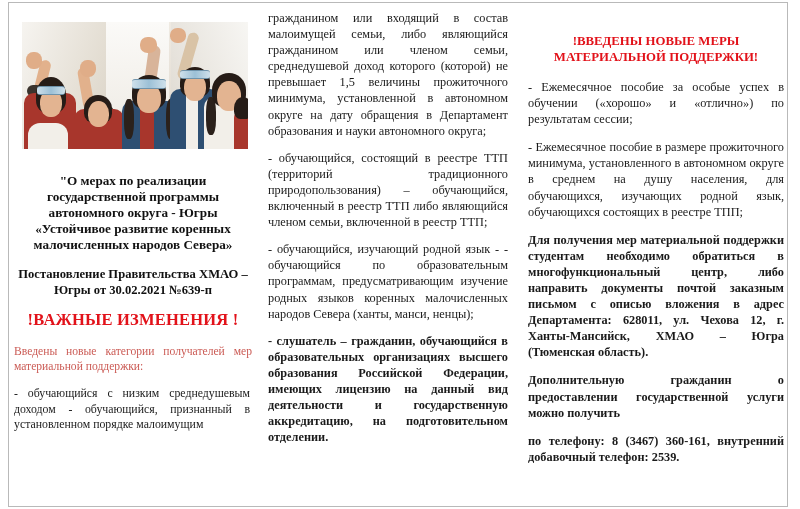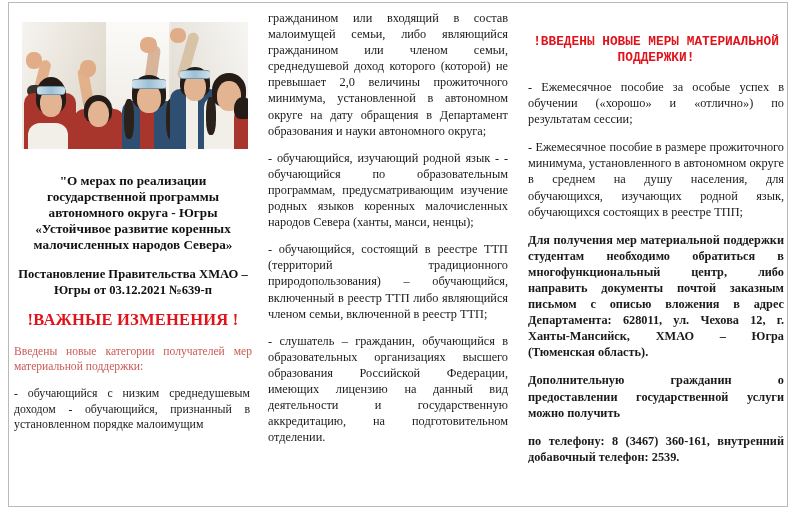--- a/index.html
+++ b/index.html
@@ -157,30 +157,29 @@
     margin: 12px 2px 0 0;
   }
 
   .body-para {
     color: #1a1a1a;
     font-size: 12.3px;
     line-height: 1.31;
     text-align: justify;
     margin: 0 0 11px 0;
   }
-  .body-para:last-child { margin-bottom: 16px; }
+  .body-para:last-child { margin-bottom: 16px; font-weight: bold; }
 
   .right-head {
     text-align: center;
     font-weight: bold;
     font-size: 12.8px;
     line-height: 1.25;
     color: #e2121a;
     margin: 24px 0 13px 0;
-    font-family: Liberation Mono, monospace;
   }
   .right-para {
     color: #1a1a1a;
     font-size: 12.3px;
     line-height: 1.31;
     text-align: justify;
     margin: 0 0 12px 0;
   }
   .right-para.bold { font-weight: bold; }
   .right-para:last-child { margin-bottom: 16px; }
@@ -252,30 +251,30 @@
           </div>
 
           <div class="person" style="left:212px;width:20px;height:56px;">
             <div class="body-garb stripe-red" style="left:0;bottom:0;width:18px;height:40px;"></div>
             <div class="hair" style="left:0;bottom:30px;width:18px;height:22px;"></div>
           </div>
         </div>
       </div>
 
       <div class="title-block">"О мерах по реализации государственной программы автономного округа - Югры «Устойчивое развитие коренных малочисленных народов Севера»</div>
-      <div class="subtitle-block">Постановление Правительства ХМАО – Югры от 03.12.2021 №639-п</div>
+      <div class="subtitle-block">Постановление Правительства ХМАО – Югры от 30.02.2021 №639-п</div>
       <div class="alert-red">!ВАЖНЫЕ ИЗМЕНЕНИЯ !</div>
       <div class="left-red-note">Введены новые категории получателей мер материальной поддержки:</div>
       <div class="left-para">- обучающийся с низким среднедушевым доходом - обучающийся, признанный в установленном порядке малоимущим</div>
     </div>
 
     <div class="col col-middle">
-      <p class="body-para">гражданином или входящий в состав малоимущей семьи, либо являющийся гражданином или членом семьи, среднедушевой доход которого (которой) не превышает 2,0 величины прожиточного минимума, установленной в автономном округе на дату обращения в Департамент образования и науки автономного округа;</p>
+      <p class="body-para">гражданином или входящий в состав малоимущей семьи, либо являющийся гражданином или членом семьи, среднедушевой доход которого (которой) не превышает 1,5 величины прожиточного минимума, установленной в автономном округе на дату обращения в Департамент образования и науки автономного округа;</p>
+      <p class="body-para">- обучающийся, состоящий в реестре ТТП (территорий традиционного природопользования) – обучающийся, включенный в реестр ТТП либо являющийся членом семьи, включенной в реестр ТТП;</p>
       <p class="body-para">- обучающийся, изучающий родной язык - - обучающийся по образовательным программам, предусматривающим изучение родных языков коренных малочисленных народов Севера (ханты, манси, ненцы);</p>
-      <p class="body-para">- обучающийся, состоящий в реестре ТТП (территорий традиционного природопользования) – обучающийся, включенный в реестр ТТП либо являющийся членом семьи, включенной в реестр ТТП;</p>
       <p class="body-para">- слушатель – гражданин, обучающийся в образовательных организациях высшего образования Российской Федерации, имеющих лицензию на данный вид деятельности и государственную аккредитацию, на подготовительном отделении.</p>
     </div>
 
     <div class="col col-right">
       <div class="right-head">!ВВЕДЕНЫ НОВЫЕ МЕРЫ МАТЕРИАЛЬНОЙ ПОДДЕРЖКИ!</div>
       <p class="right-para">- Ежемесячное пособие за особые успех в обучении («хорошо» и «отлично») по результатам сессии;</p>
       <p class="right-para">- Ежемесячное пособие в размере прожиточного минимума, установленного в автономном округе в среднем на душу населения, для обучающихся, изучающих родной язык, обучающихся состоящих в реестре ТПП;</p>
       <p class="right-para bold">Для получения мер материальной поддержки студентам необходимо обратиться в многофункциональный центр, либо направить документы почтой заказным письмом с описью вложения в адрес Департамента: 628011, ул. Чехова 12, г. Ханты-Мансийск, ХМАО – Югра (Тюменская область).</p>
       <p class="right-para bold">Дополнительную гражданин о предоставлении государственной услуги можно получить</p>
       <p class="right-para bold">по телефону: 8 (3467) 360-161, внутренний добавочный телефон: 2539.</p>

